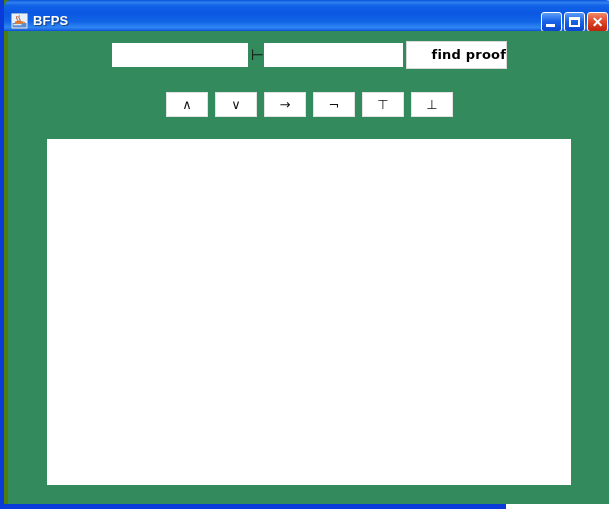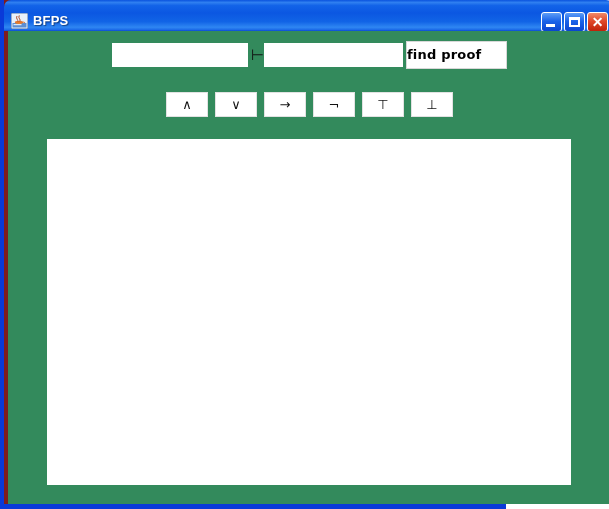--- a/index.html
+++ b/index.html
@@ -15,21 +15,21 @@
   }
 
   
   #window {
     position: absolute;
     left: 0;
     top: 0;
     width: 506px;
     height: 509px;
     box-sizing: border-box;
-    background: #7f1d1d;
+    background: #4d7c0f;
     border-left: 4px solid #0a3ad8;
     border-right: 4px solid #0a3ad8;
     border-bottom: 5px solid #0a3ad8;
     border-top: 0;
     padding-left: 17px;
   }
 
   
   #titlebar {
     position: absolute;
@@ -195,21 +195,21 @@
     width: 101px;
     height: 28px;
     box-sizing: border-box;
     background: #ffffff;
     border: 1px solid #d8d8d8;
     color: #000000;
     font-family: "DejaVu Sans", sans-serif;
     font-size: 13px;
     font-weight: bold;
     line-height: 26px;
-    text-align: left;
+    text-align: right;
     cursor: pointer;
     letter-spacing: 0.2px;
   }
 
   
   #op-row {
     position: absolute;
     left: 0;
     top: 61px;
     width: 601px;

